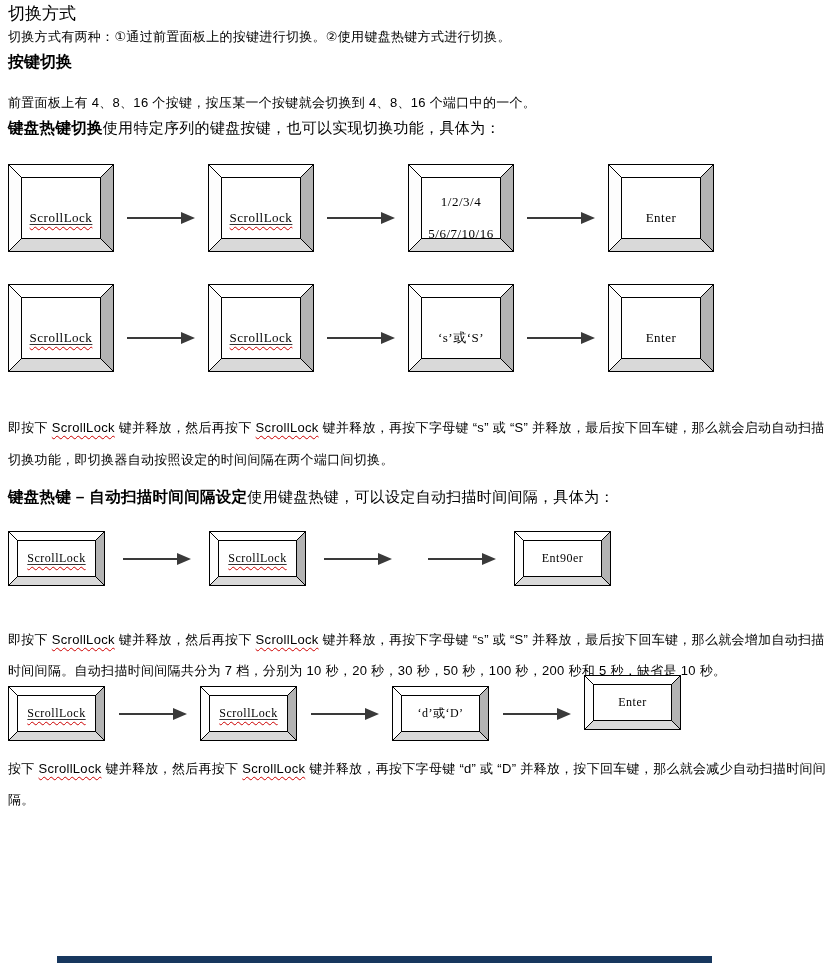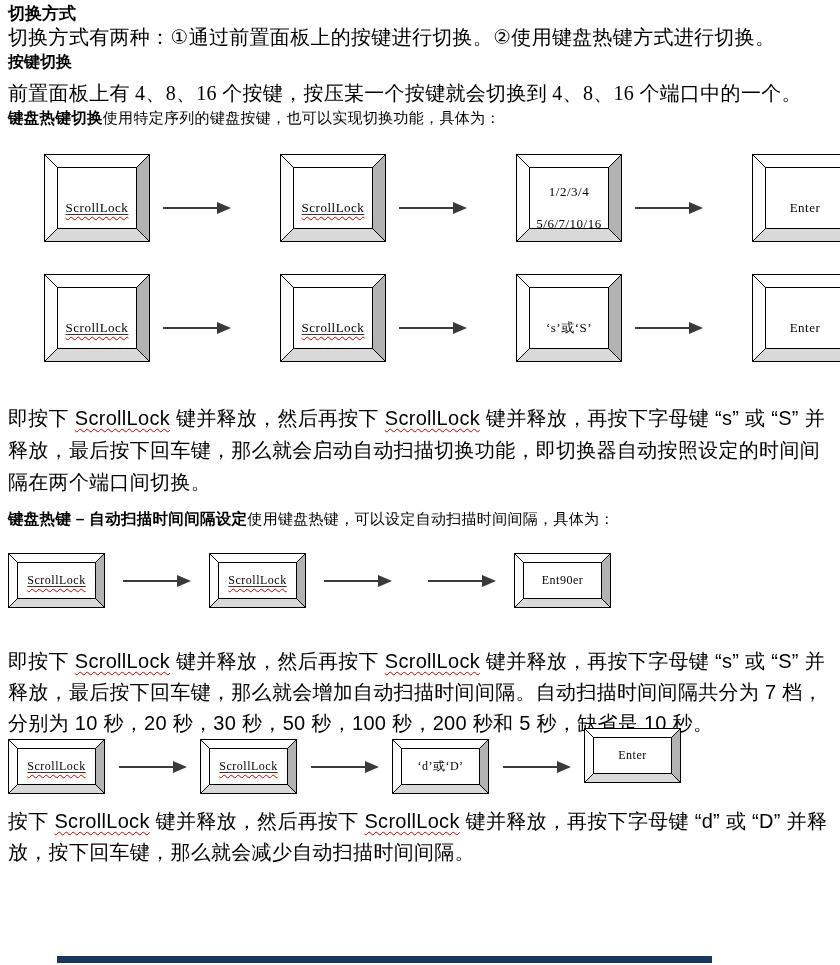--- a/index.html
+++ b/index.html
@@ -2,50 +2,50 @@
 <html><head>
 <meta charset="utf-8">
 <style>
   * { margin:0; padding:0; box-sizing:border-box; }
   html,body { background:#fff; }
   body { font-family:"Liberation Sans","DejaVu Sans",sans-serif; color:#000; }
   .page { position:relative; width:840px; height:965px; overflow:hidden; background:#fff;
           padding:3px 10px 0 8px; }
 
   
-  .h1   { font-size:17px; font-weight:bold; line-height:22px; }
+  .h1   { font-size:17px; font-weight:normal; line-height:22px; }
   .h2   { font-size:16px; font-weight:bold; line-height:26px; margin-top:0; }
-  .para { font-size:20px; line-height:24px; letter-spacing:0.3px; }
+  .para { font-size:13px; line-height:24px; letter-spacing:0.3px; }
   .para--wide { line-height:32px; }
   .para--wide3 { line-height:31px; }
   .lead { font-size:15px; line-height:26px; letter-spacing:0.3px; }
   .seg-bold { font-weight:bold; font-size:15.5px; }
   .seg-squiggle { text-decoration:underline; text-decoration-style:wavy;
                   text-decoration-color:#cc0000; text-decoration-thickness:1px;
                   text-underline-offset:3px; }
 
   .mt-p1   { margin-top:0; }
-  .mt-p2   { margin-top:6px;font-family:Liberation Serif, serif; }
+  .mt-p2   { margin-top:16px; }
   .mt-p3   { margin-top:0; }
   .mt-row1 { margin-top:23px; }
   .mt-p5   { margin-top:23px; }
   .mt-p6   { margin-top:13px; }
   .mt-row2 { margin-top:12px; }
   .mt-p7   { margin-top:20px; }
   .mt-p8   { margin-top:8px; }
   .mt-row3 { margin-top:21px; }
   .mt-p9   { margin-top:38px; }
   .mt-row4 { margin-top:0px; }
   .mt-p10  { margin-top:12px; }
 
   
   .keyrow { display:flex; align-items:center; }
   .key3d  { position:relative; flex:none; }
   .key3d svg { display:block; }
-  .keyrow--tall .key3d { width:106px; height:108px;margin-left:36px; }
+  .keyrow--tall .key3d { width:106px; height:108px; }
   .keyrow--short .key3d { width:97px; height:55px; }
   .keyrow--raise-last .key3d:last-child { transform:translateY(-11px); }
 
   .face { position:absolute; display:flex; flex-direction:column; align-items:center;
           justify-content:center; gap:15px; }
   .keyrow--tall .face { inset:15px; gap:16px; }
   .keyrow--short .face { inset:11px; gap:8px; }
 
   .key-label { font-family:"Liberation Serif","DejaVu Serif",serif; color:#000;
                letter-spacing:0.5px; white-space:nowrap; }

